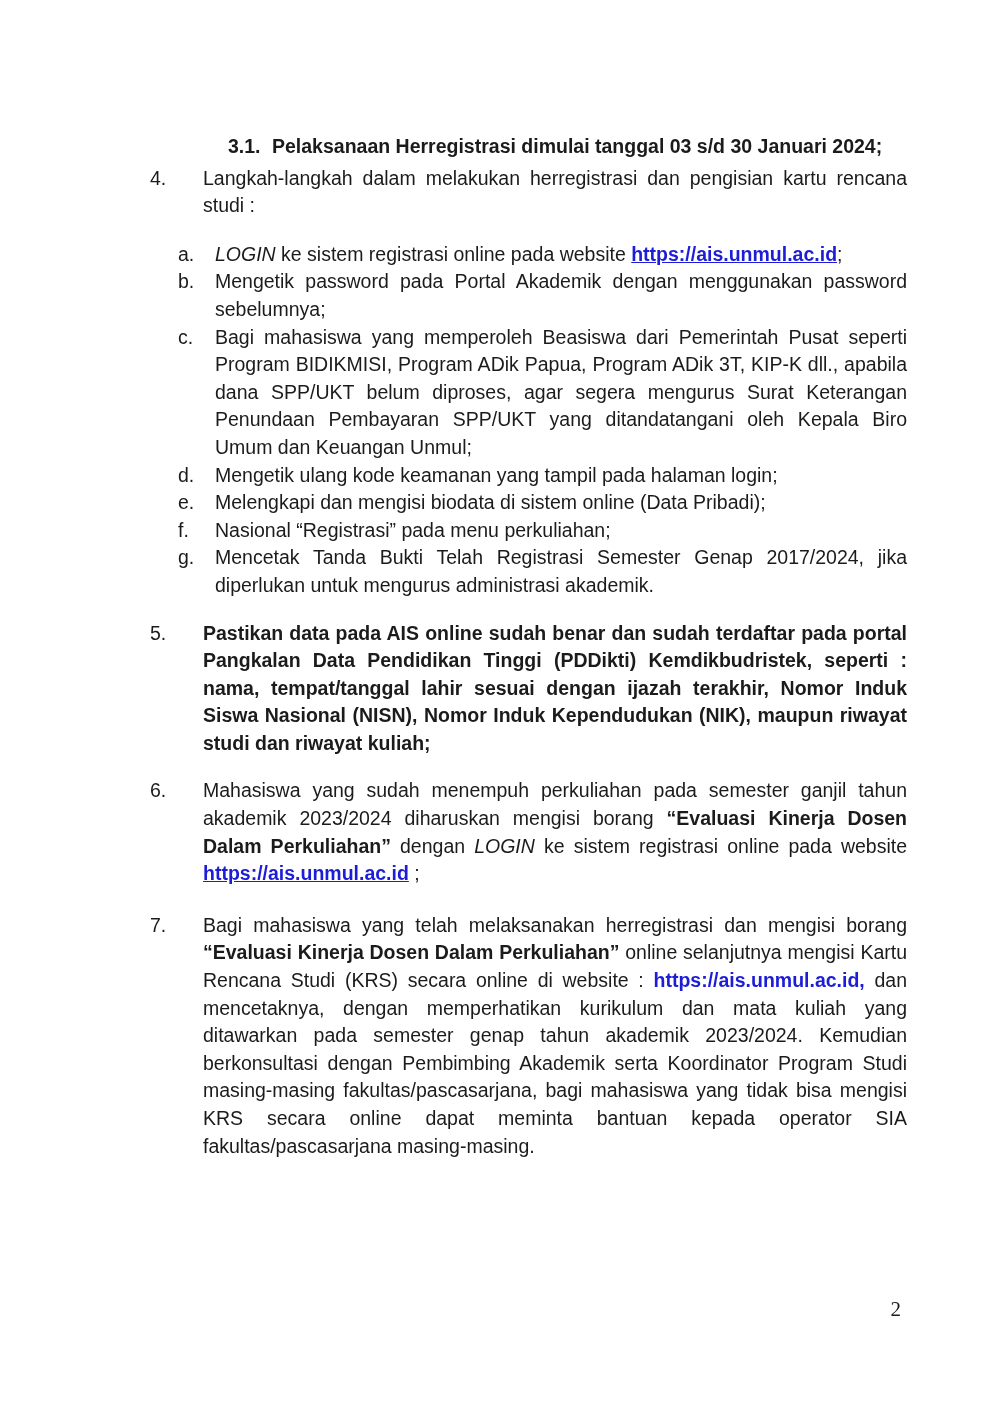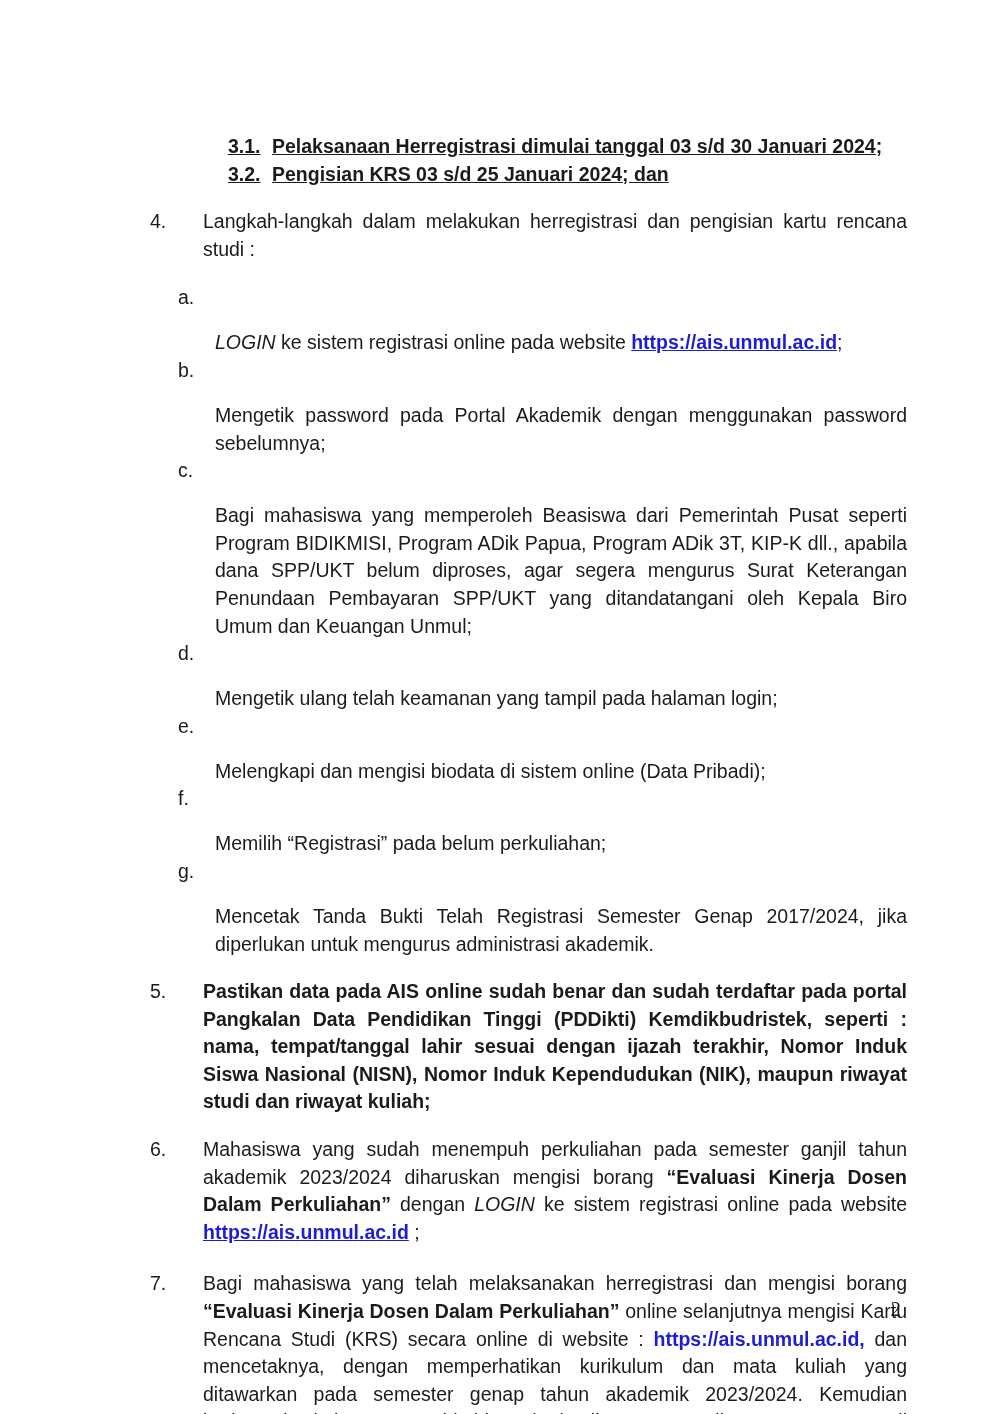--- a/index.html
+++ b/index.html
@@ -7,36 +7,36 @@
     width:1000px;height:1414px;
     font-family:"Liberation Sans",sans-serif;
     color:#1b1b1b;
     font-size:19.5px;
     line-height:27.6px;
   }
   .page{position:relative;width:1000px;height:1414px;overflow:hidden;background:#fff;}
   .content{position:absolute;left:150px;top:133px;width:757px;}
 
   
-  .sec3{margin-bottom:20px;text-decoration:underline;}
+  .sec3{margin-bottom:4px;}
   .sec3-row{display:flex;margin-left:78px;font-weight:bold;}
   .sec3-row .num{flex:none;width:44px;}
   .sec3-row .txt{flex:1;text-align:justify;}
 
   
   .main-item{display:flex;margin-bottom:20px;}
   .main-item .num{flex:none;width:30px;}
   .main-item .body{flex:1;}
   .para{text-align:justify;margin-left:23px;}
 
   
   .sublist{margin-top:21px;margin-left:-2px;}
   .sub-row{display:flex;}
   .sub-row .num{flex:none;width:37px;}
-  .sub-row .txt{flex:1;text-align:justify;margin-top:45px;}
+  .sub-row .txt{flex:1;text-align:justify;}
 
   
   .b{font-weight:bold;}
   .i{font-style:italic;}
   .u{text-decoration:underline;}
   .link{font-weight:bold;}
 
   .pageno{
     position:absolute;top:1296px;right:99px;
     font-family:"Liberation Serif",serif;
@@ -47,24 +47,20 @@
 <body>
 
 <div class="page">
   <div class="content">
 
     <div class="sec3">
         <div class="sec3-row">
           <span class="num">3.1.</span>
           <div class="txt"><span class="b">Pelaksanaan  Herregistrasi dimulai tanggal 03 s/d 30 Januari 2024;</span></div>
         </div>
-        <div class="sec3-row">
-          <span class="num">3.2.</span>
-          <div class="txt"><span class="b">Pengisian KRS  03 s/d 25 Januari 2024; dan</span></div>
-        </div>
       </div>
 
     <div class="main-item">
       <span class="num">4.</span>
       <div class="body">
         <div class="para"><span>Langkah-langkah dalam melakukan  herregistrasi dan  pengisian kartu  rencana studi  :</span></div>
         <div class="sublist">
             <div class="sub-row">
               <span class="num">a.</span>
               <div class="txt"><span class="i">LOGIN</span><span> ke sistem registrasi online pada website </span><span class="link u" style="color: rgb(29, 29, 216);">https://ais.unmul.ac.id</span><span>;</span></div>
@@ -72,29 +68,29 @@
             <div class="sub-row">
               <span class="num">b.</span>
               <div class="txt"><span>Mengetik password  pada Portal Akademik dengan menggunakan password sebelumnya;</span></div>
             </div>
             <div class="sub-row">
               <span class="num">c.</span>
               <div class="txt"><span>Bagi mahasiswa  yang  memperoleh  Beasiswa dari Pemerintah Pusat seperti Program BIDIKMISI, Program ADik Papua, Program ADik 3T, KIP-K dll.,  apabila dana SPP/UKT belum diproses, agar segera mengurus Surat Keterangan Penundaan  Pembayaran  SPP/UKT  yang  ditandatangani  oleh  Kepala Biro Umum dan Keuangan Unmul;</span></div>
             </div>
             <div class="sub-row">
               <span class="num">d.</span>
-              <div class="txt"><span>Mengetik ulang telah keamanan yang tampil pada halaman login;</span></div>
+              <div class="txt"><span>Mengetik ulang kode keamanan yang tampil pada halaman login;</span></div>
             </div>
             <div class="sub-row">
               <span class="num">e.</span>
               <div class="txt"><span>Melengkapi dan mengisi biodata di sistem  online (Data Pribadi);</span></div>
             </div>
             <div class="sub-row">
               <span class="num">f.</span>
-              <div class="txt"><span>Memilih  “Registrasi” pada belum perkuliahan;</span></div>
+              <div class="txt"><span>Nasional  “Registrasi” pada menu perkuliahan;</span></div>
             </div>
             <div class="sub-row">
               <span class="num">g.</span>
               <div class="txt"><span>Mencetak Tanda Bukti Telah Registrasi Semester Genap 2017/2024, jika diperlukan untuk mengurus administrasi akademik.</span></div>
             </div>
           </div>
       </div>
     </div>
 
     <div class="main-item">

